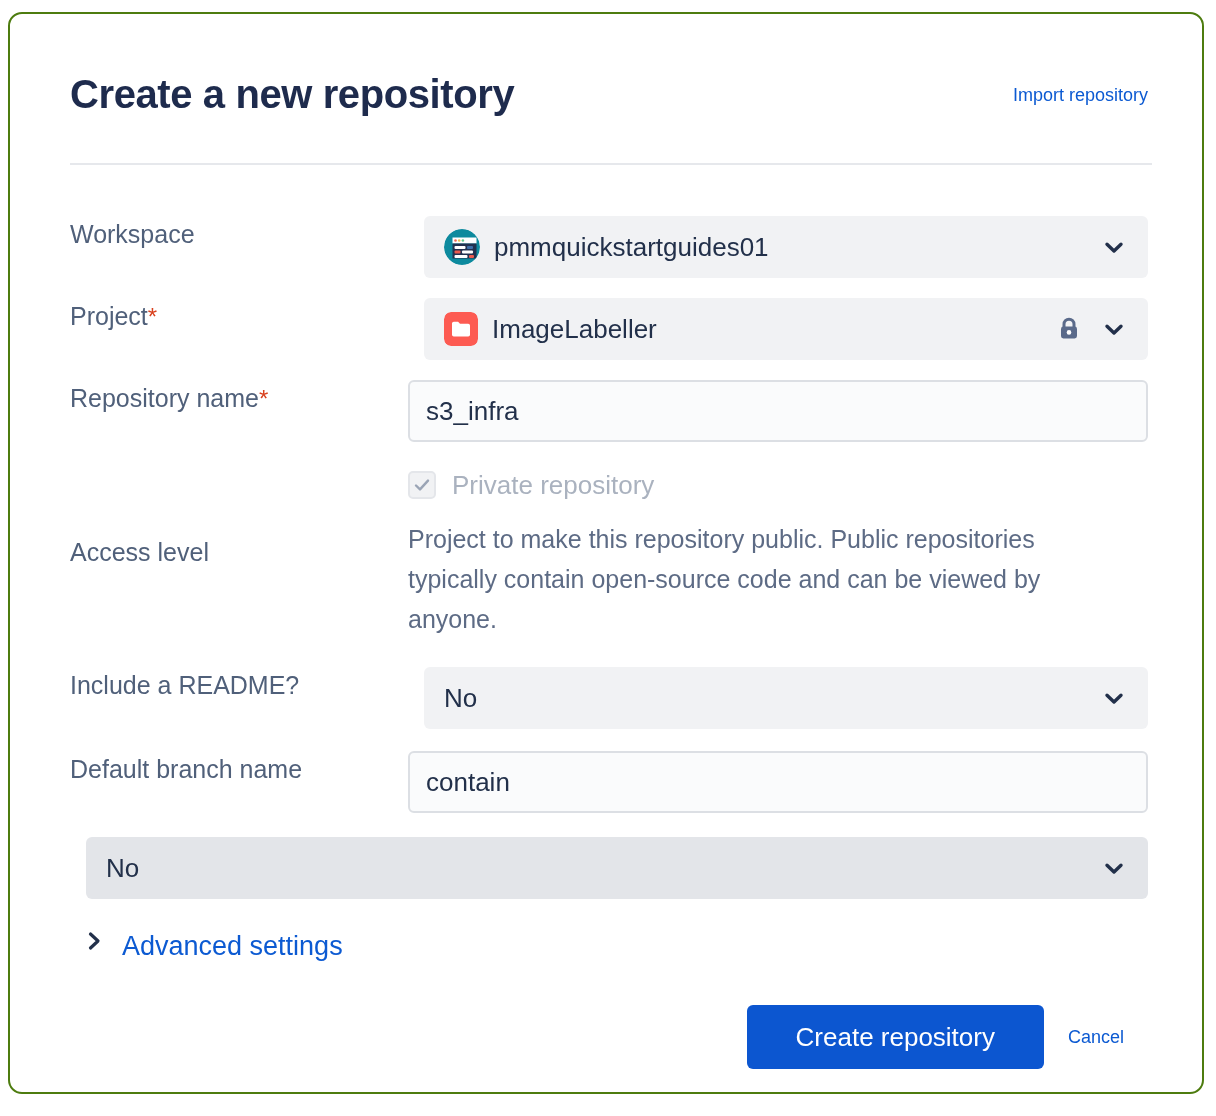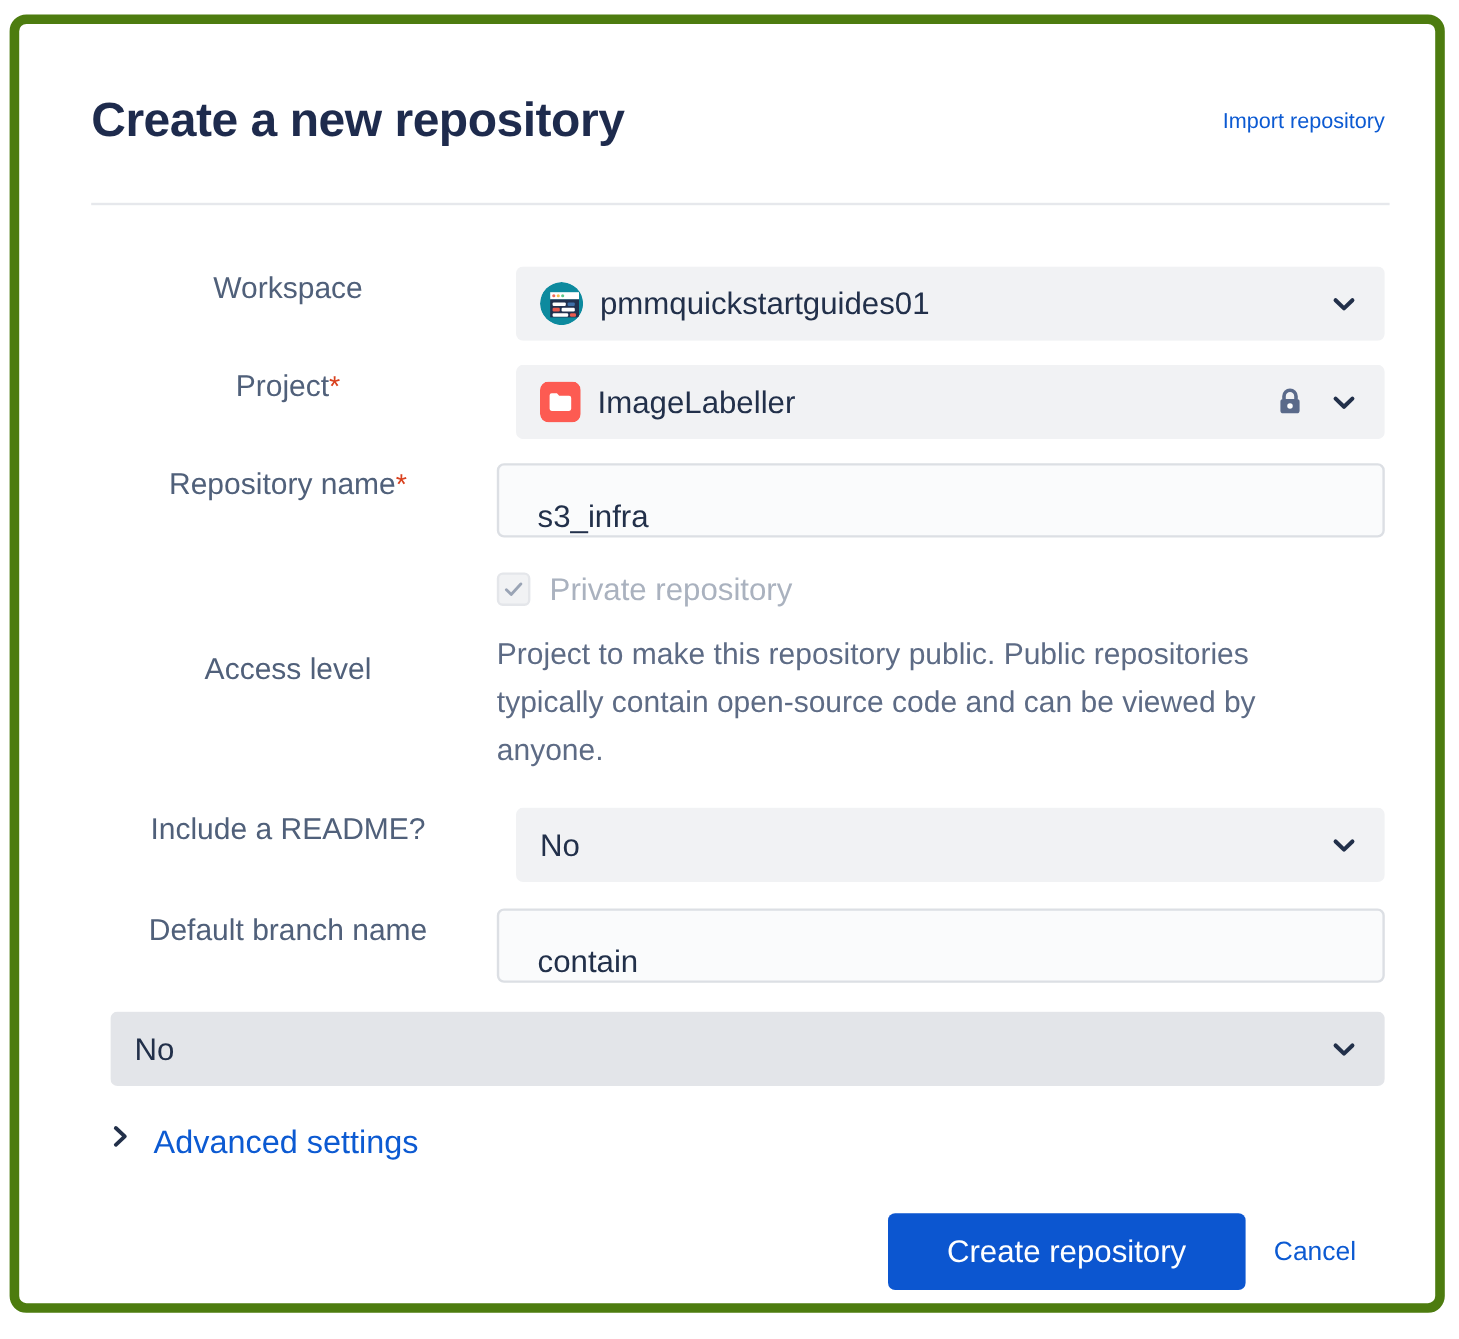--- a/index.html
+++ b/index.html
@@ -24,21 +24,21 @@
 
   
   .card {
     position: absolute;
     left: 8px;
     top: 12px;
     width: 1196px;
     height: 1082px;
     box-sizing: border-box;
     background: #ffffff;
-    border: 8px solid #4d7c0f;
+    border: 2px solid #4d7c0f;
     border-radius: 14px;
   }
 
   .card-inner {
     position: absolute;
     left: 60px;
     top: 52px;
     width: 1078px;
   }
 
@@ -81,21 +81,21 @@
 
   .row {
     position: relative;
     display: flex;
     align-items: flex-start;
   }
   .row-label {
     width: 338px;
     box-sizing: border-box;
     padding-right: 10px;
-    text-align: center;
+    text-align: left;
     font-size: 25px;
     line-height: 37px;
     color: #50607a;
     white-space: nowrap;
   }
   .row-label.wrap { white-space: normal; }
   .req {
     color: #d9411e;
     font-size: 24px;
     vertical-align: baseline;
@@ -140,22 +140,22 @@
   .chevron svg { display: block; }
 
   
   .textinput {
     box-sizing: border-box;
     height: 62px;
     background: #fafbfc;
     border: 2px solid #dcdfe4;
     border-radius: 6px;
     display: flex;
-    align-items: flex-end;
-    padding: 0 32px;
+    align-items: center;
+    padding: 0 16px;
     cursor: text;
   }
   .textinput-value {
     font-size: 26px;
     line-height: 32px;
     color: #22304a;
     white-space: nowrap;
     overflow: hidden;
   }
 
@@ -265,21 +265,21 @@
     font-size: 26px;
     line-height: 64px;
     cursor: pointer;
     white-space: nowrap;
   }
   .btn-link {
     background: transparent;
     border: none;
     color: #0c5ad2;
     font-family: "Liberation Sans", sans-serif;
-    font-size: 22px;
+    font-size: 18px;
     line-height: 64px;
     padding: 0 18px;
     margin-left: 6px;
     cursor: pointer;
     white-space: nowrap;
   }
 
   .sp-28 { height: 28px; }
   .sp-22 { height: 22px; }
   .sp-20 { height: 20px; }

